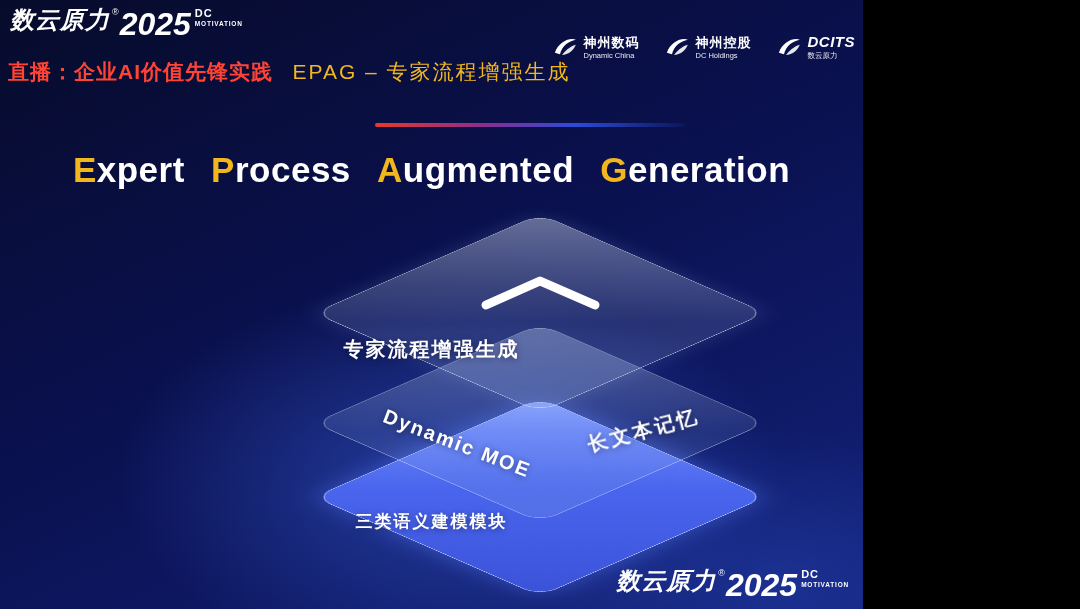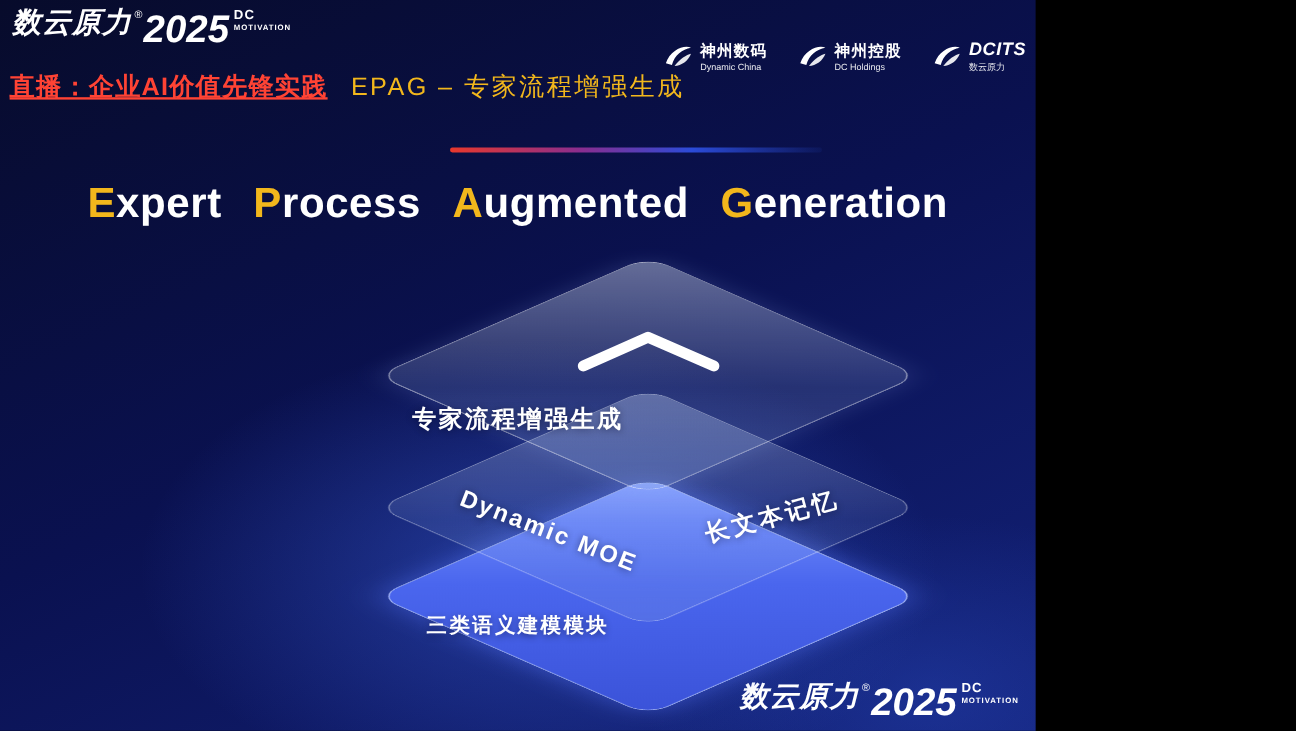--- a/index.html
+++ b/index.html
@@ -25,21 +25,21 @@
   .brand .dcmot { display: flex; flex-direction: column; margin-left: 4px; }
   .brand .dc { font-size: 11px; font-weight: 800; letter-spacing: 1px; }
   .brand .mot { font-size: 6.5px; font-weight: 600; letter-spacing: 0.8px; margin-top: 2px; }
 
   .brand-top-left { position: absolute; top: 8px; left: 10px; }
   .brand-bottom-right { position: absolute; right: 14px; bottom: 8px; }
 
   
   .live-label {
     position: absolute; top: 58px; left: 8px;
-    color: #ff4334; font-size: 21px; font-weight: 800; letter-spacing: 1px; text-decoration: underline;
+    color: #ff4334; font-size: 21px; font-weight: 800; letter-spacing: 1px;
   }
   .slide-title {
     position: absolute; top: 58px; left: 50%; transform: translateX(-50%);
     color: #f2b71c; font-size: 21px; font-weight: 400; letter-spacing: 2px;
     white-space: nowrap;
   }
   .divider {
     position: absolute; top: 123px; left: 375px; width: 310px; height: 4px;
     border-radius: 2px;
     background: linear-gradient(90deg, #e8382c 0%, #8a2d8f 35%, #2b4bd8 65%, rgba(40,90,230,0.08) 100%);

